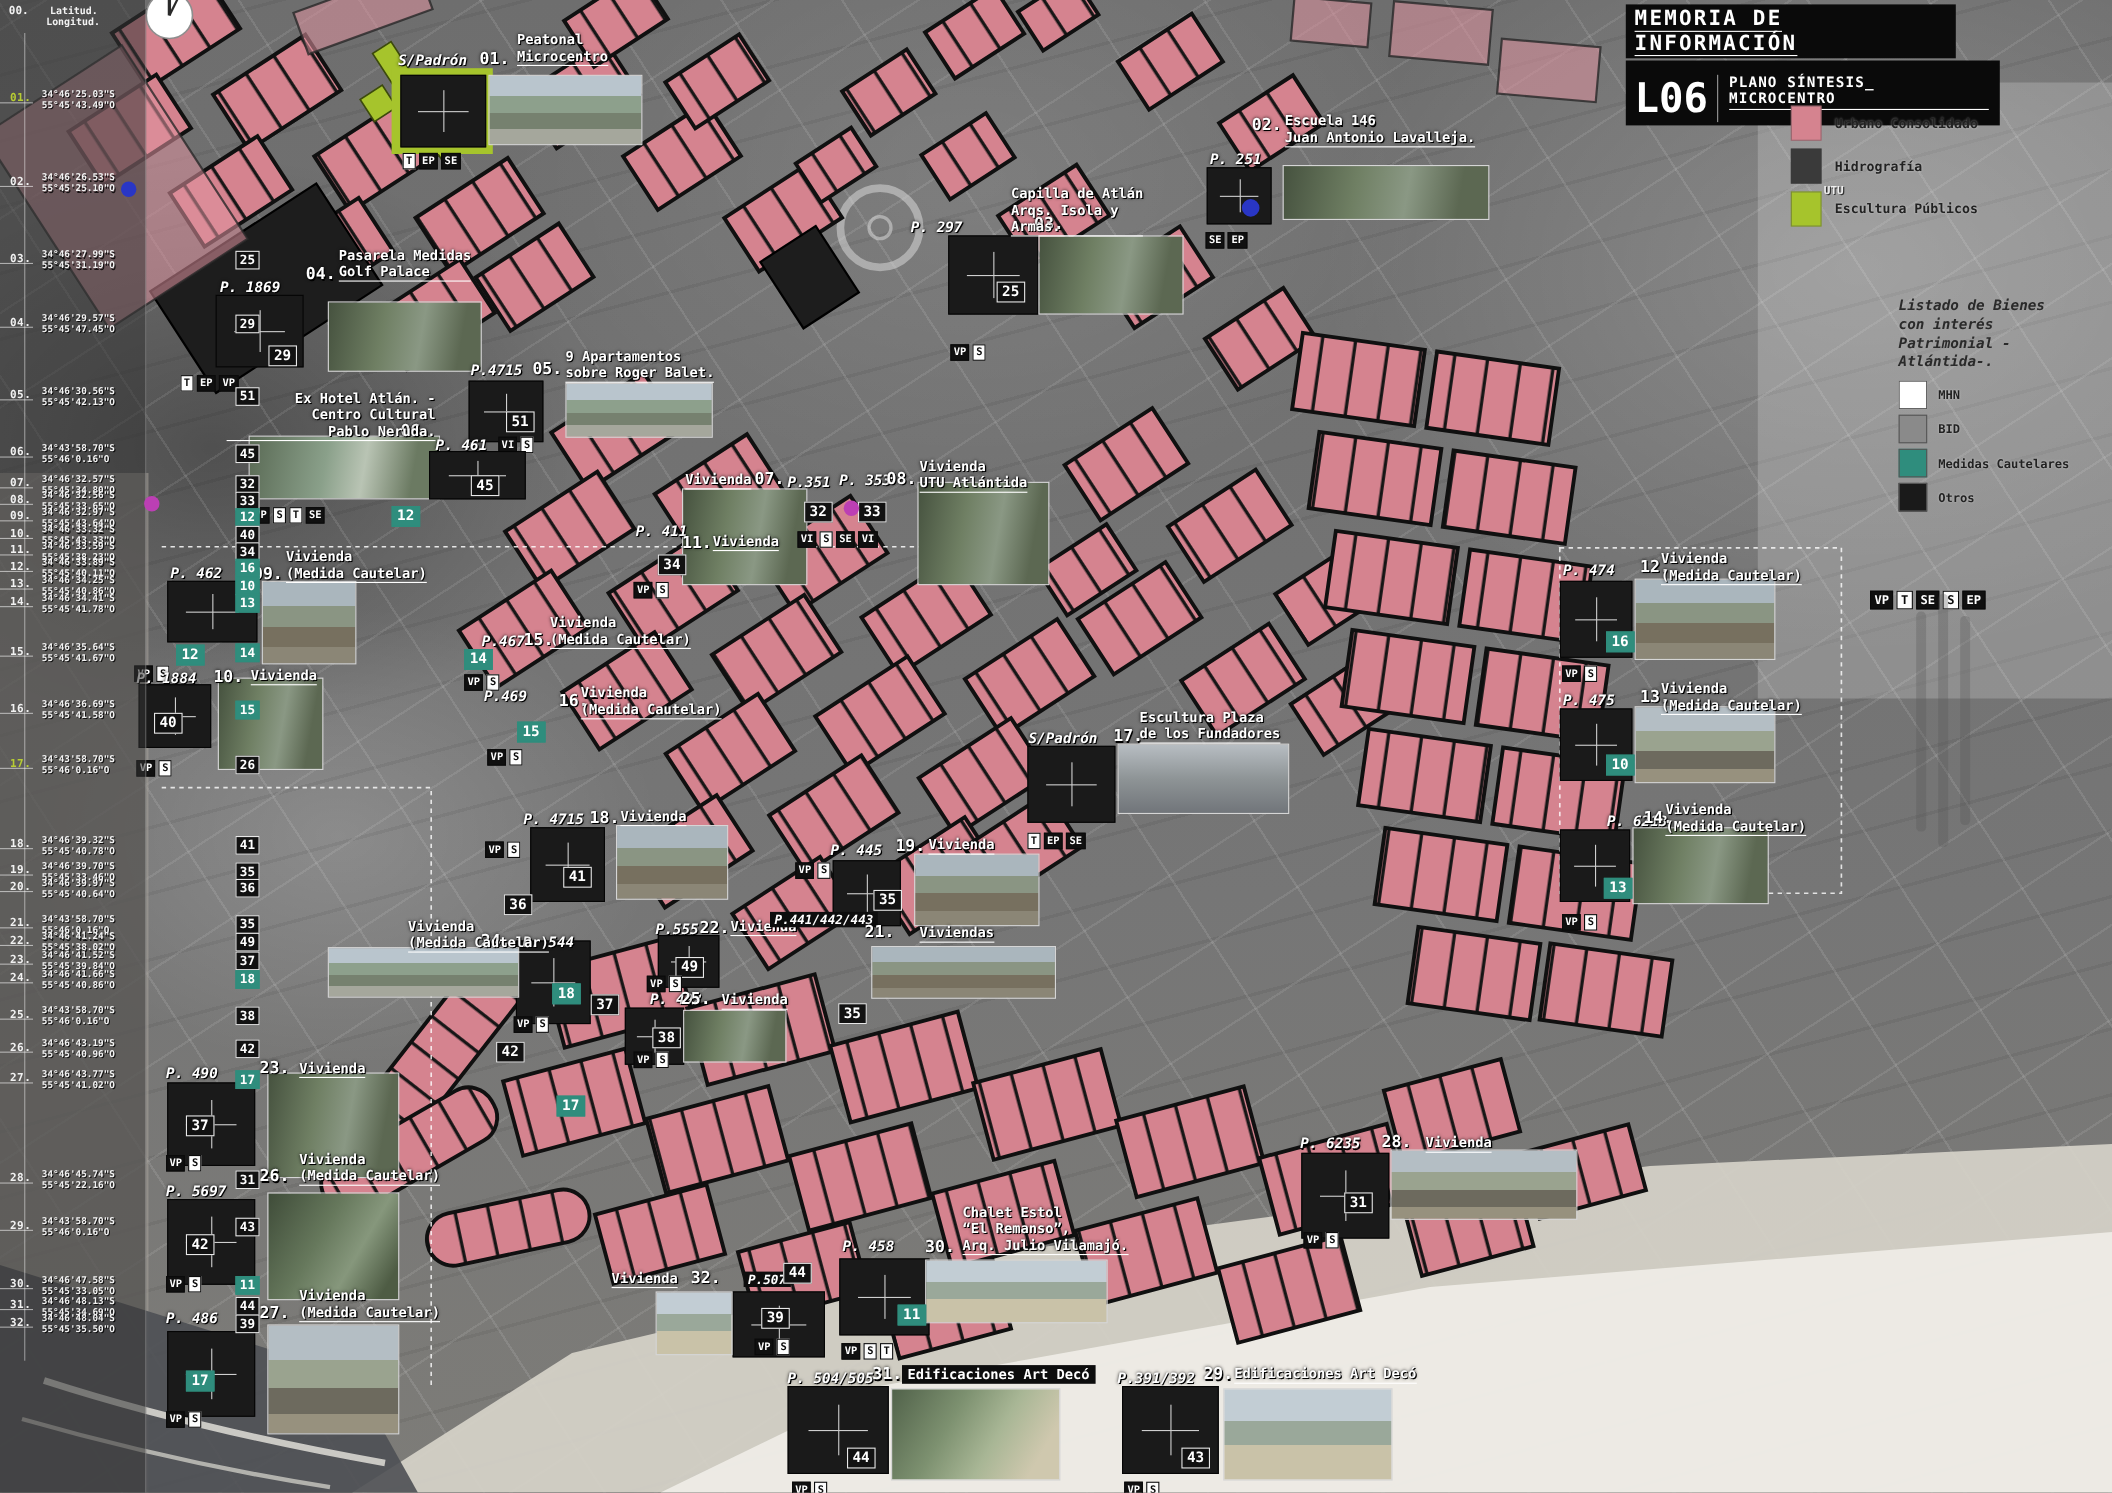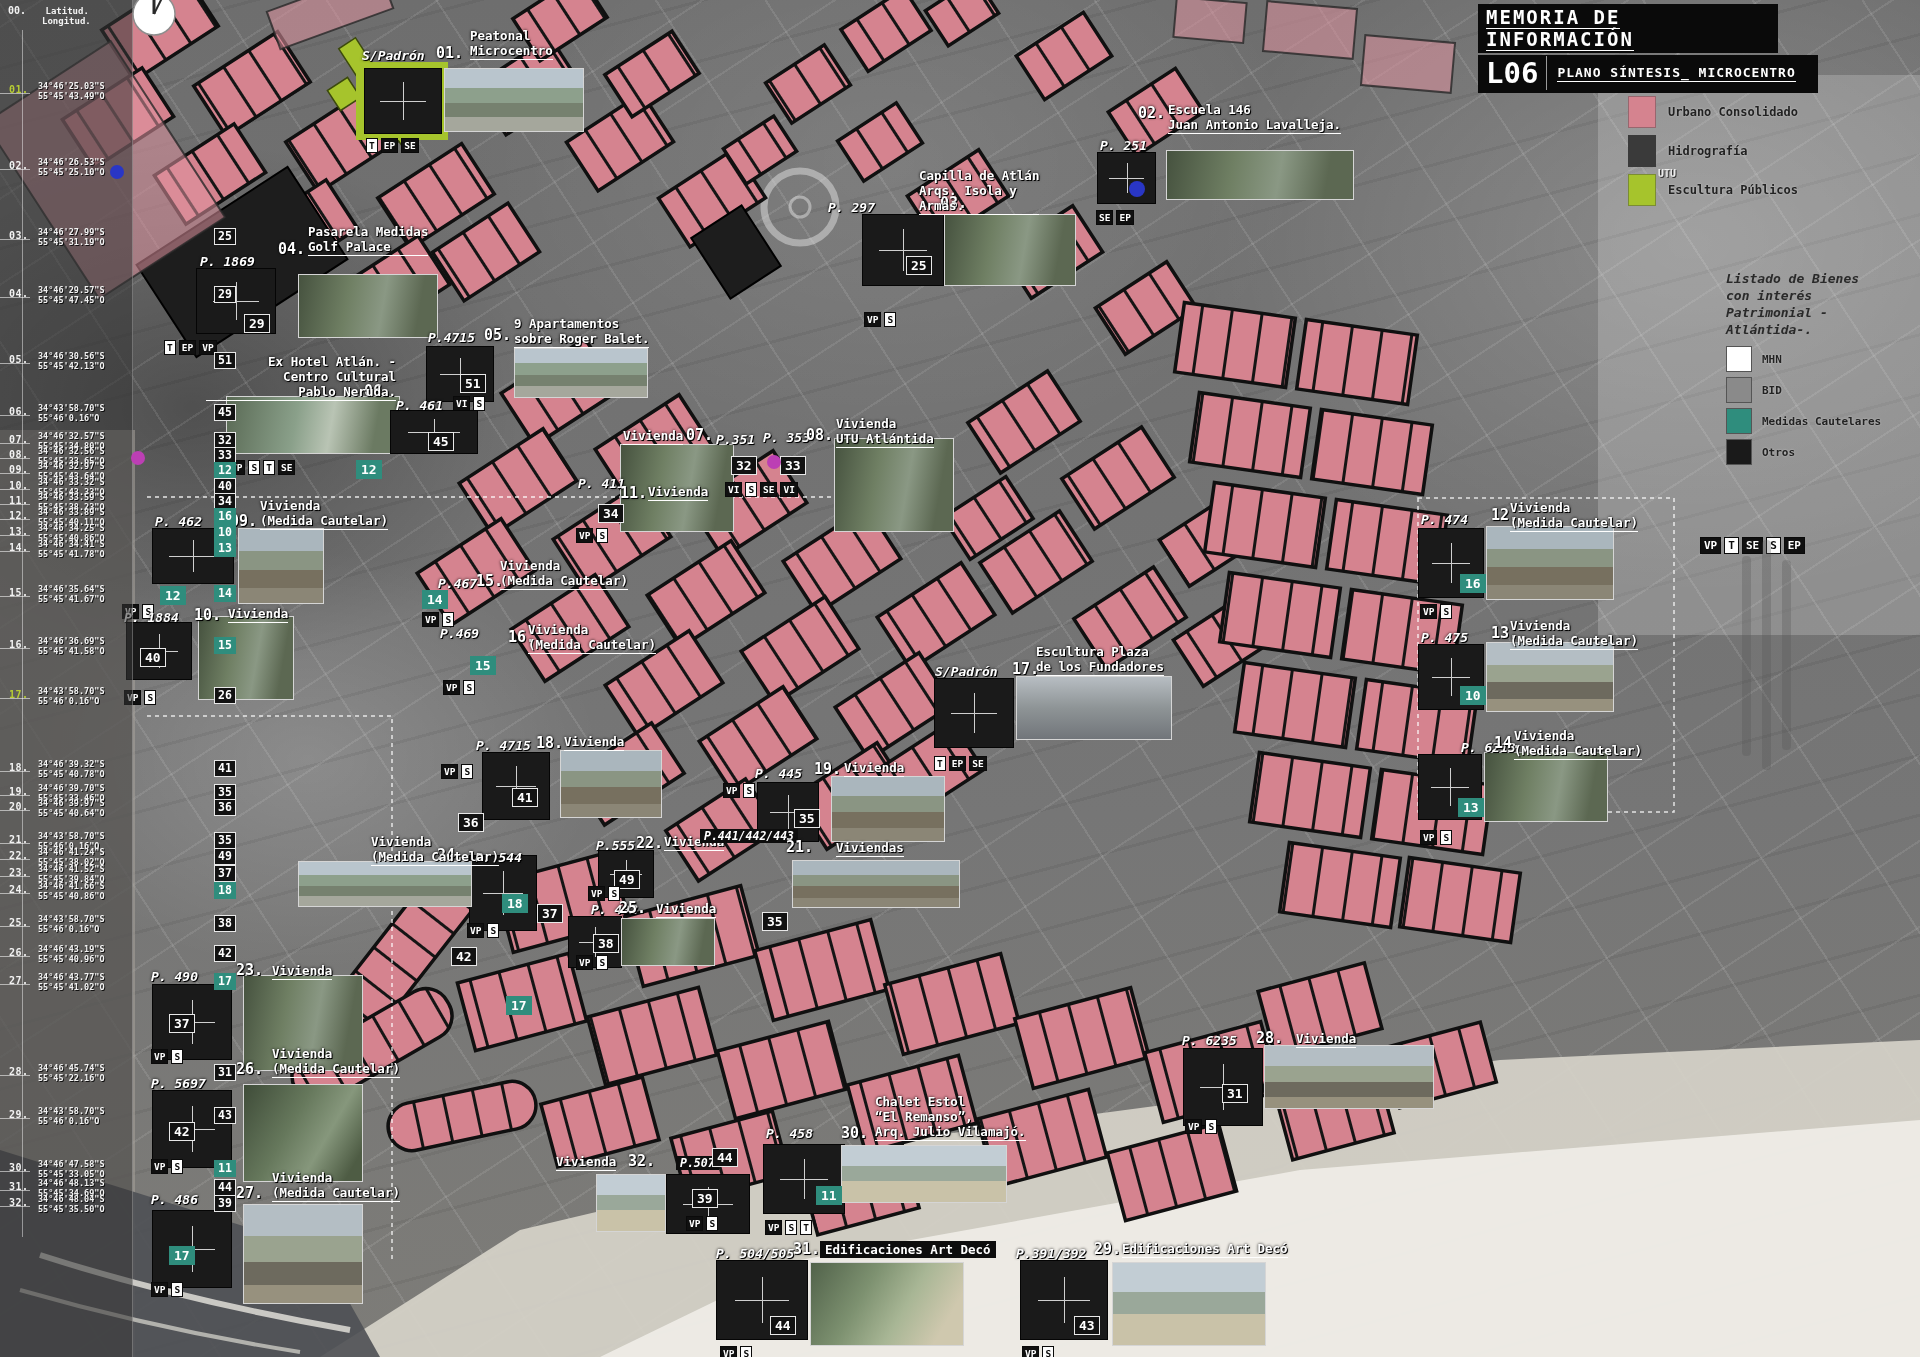--- a/index.html
+++ b/index.html
@@ -68,21 +68,21 @@
   .p-park{background:linear-gradient(120deg,#3f4c39,#66785c 40%,#86977c 65%,#4e5c44 90%);}
   .p-beach{background:linear-gradient(180deg,#c2cdd4 0 35%,#9aa89a 35% 62%,#c9c2a8 62%);}
   .p-palm{background:linear-gradient(120deg,#51624a,#7d9170 35%,#a8b695 60%,#cfc8ae 85%);}
   .marker{position:absolute;border-radius:50%;}
   .maptext{position:absolute;color:rgba(255,255,255,.85);font-weight:bold;font-size:10px;text-shadow:1px 1px 0 #333;}
   
   #titleblock{position:absolute;left:1478px;top:4px;color:#fff;}
   .tb-line1{background:#0a0a0a;padding:2px 10px 3px 8px;width:282px;}
   .tb-line1 span{font-size:19px;font-weight:bold;letter-spacing:2px;border-bottom:1px solid #fff;}
   .tb-line2{background:#0a0a0a;margin-top:2px;padding:1px 10px 3px 8px;width:322px;display:flex;align-items:center;}
-  .tb-code{font-size:29px;font-weight:bold;border-right:1px solid #9a9a9a;padding-right:8px;margin-right:10px;}
+  .tb-code{font-size:37px;font-weight:bold;border-right:1px solid #9a9a9a;padding-right:8px;margin-right:10px;margin-top:12px;}
   .tb-sub{font-size:13px;font-weight:bold;letter-spacing:1px;border-bottom:1px solid #fff;padding-bottom:1px;}
   
   .legendpanel{position:absolute;}
   #legend1{left:1628px;top:96px;}
   .lg-row{display:flex;align-items:center;margin-bottom:7px;}
   .lg-sw{width:26px;height:30px;margin-right:12px;border:1px solid rgba(60,60,60,.4);}
   .lg-label{font-size:12px;font-weight:bold;color:#222;text-shadow:0 0 2px rgba(255,255,255,.5);}
   #legend2{left:1726px;top:270px;width:190px;}
   #legend2 .lg2-title{font-style:italic;font-weight:bold;font-size:13px;line-height:17px;color:#2a2a2a;margin-bottom:8px;}
   #legend2 .lg-sw{width:24px;height:24px;margin-right:10px;}

